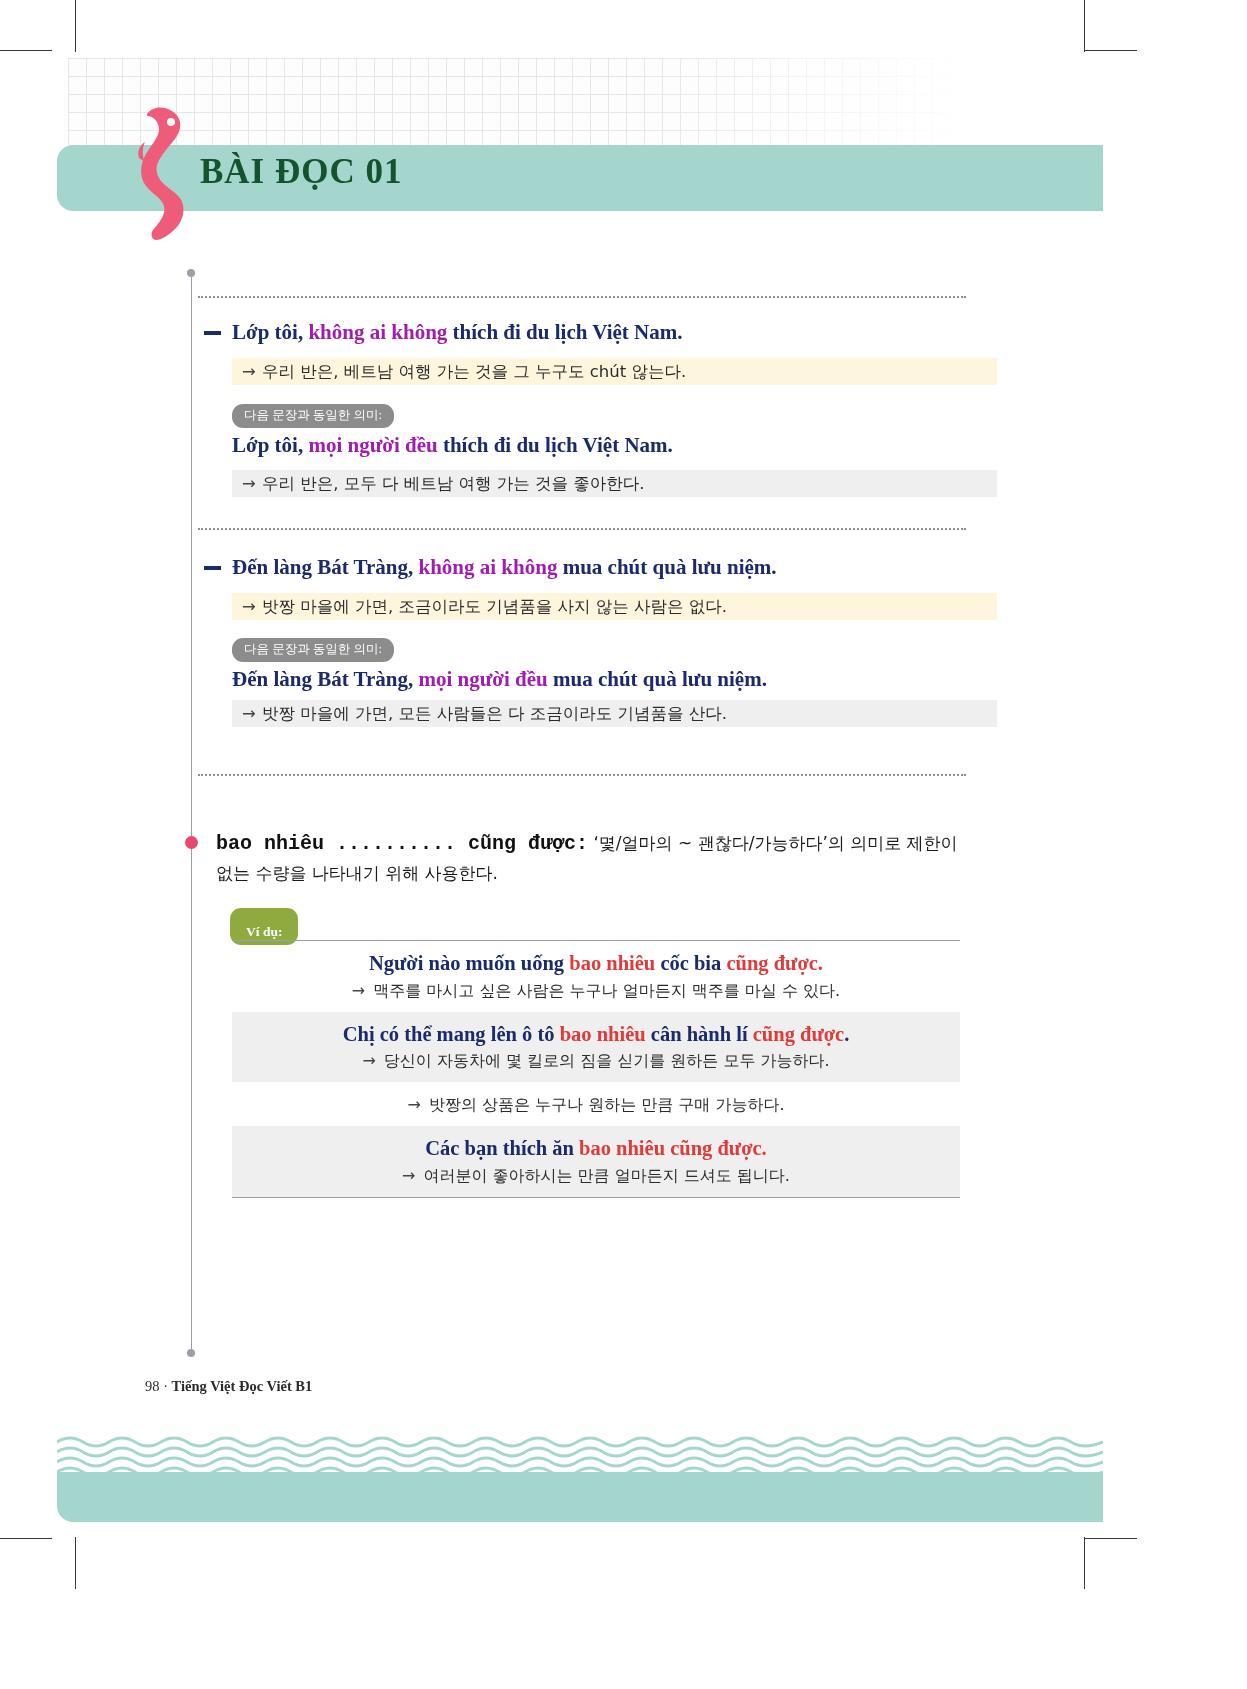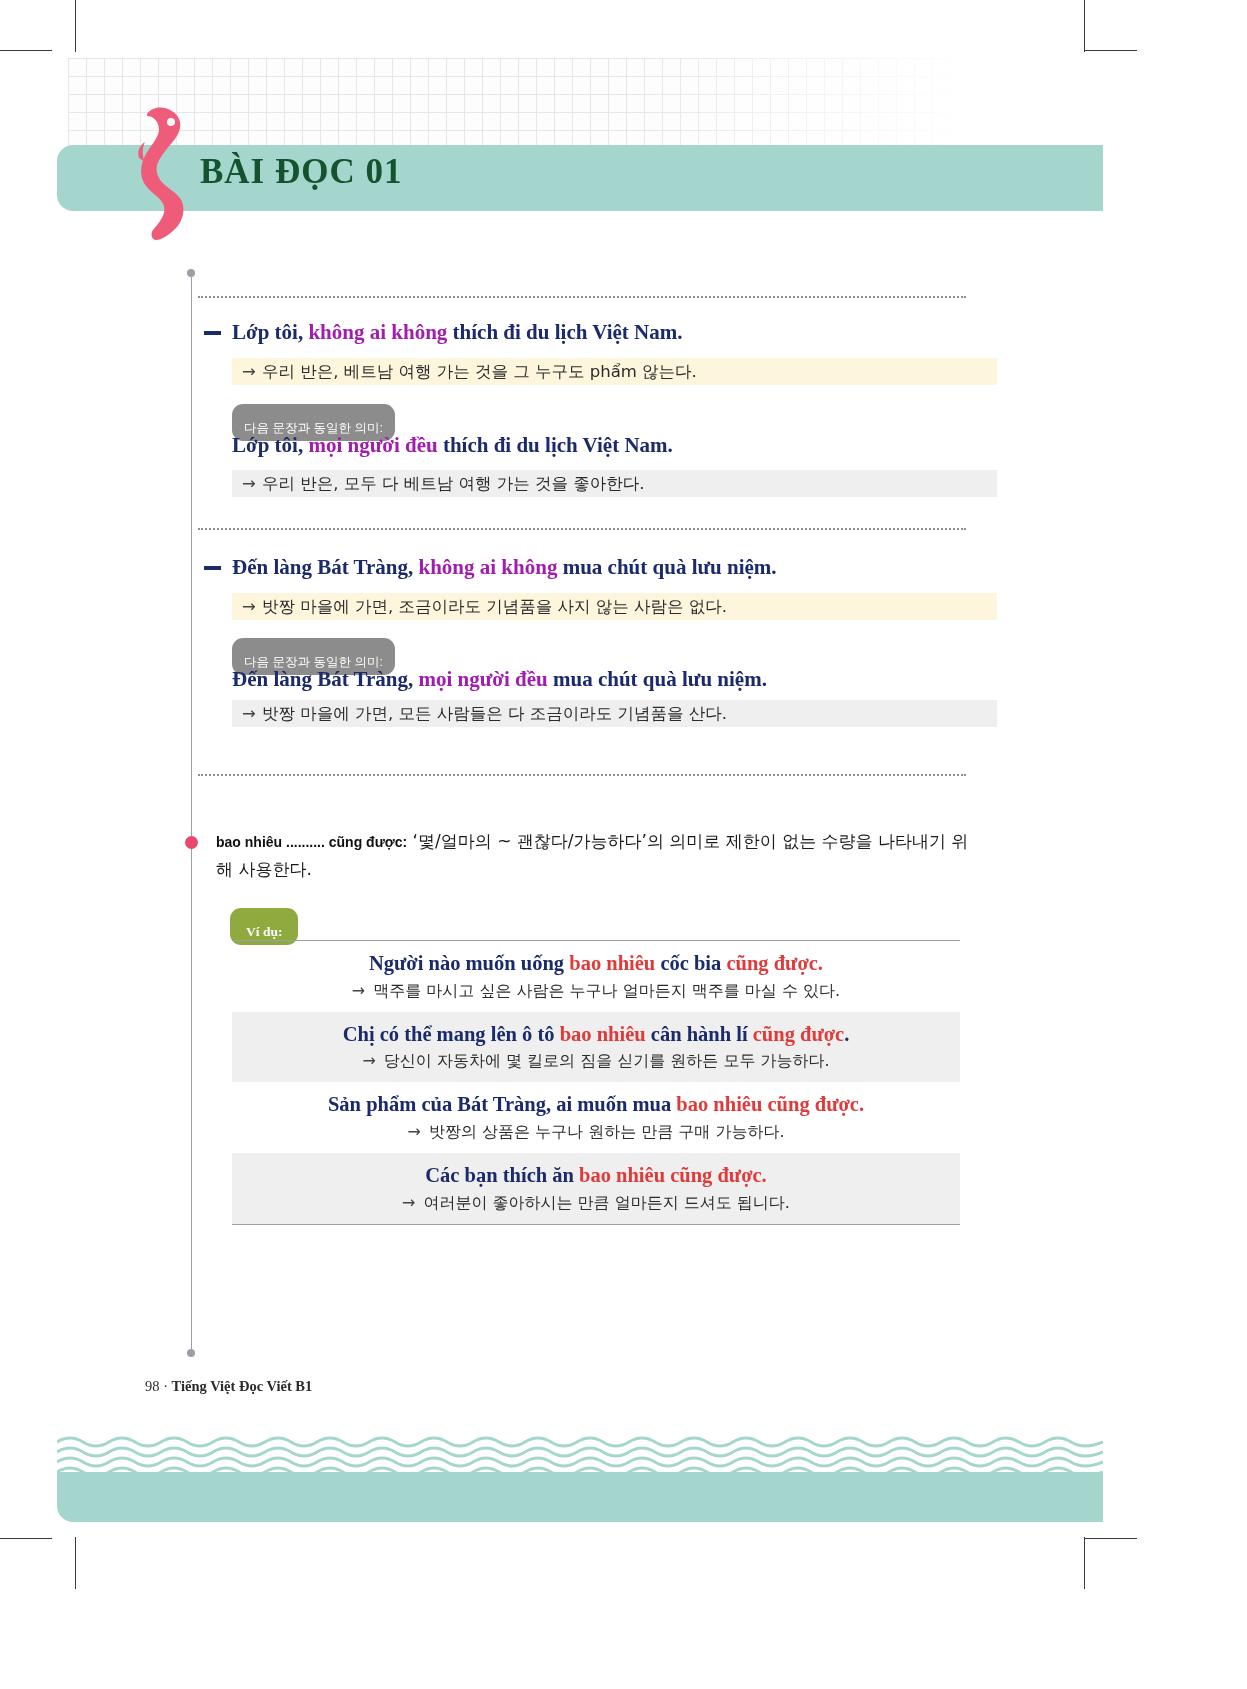--- a/index.html
+++ b/index.html
@@ -153,23 +153,23 @@
   .kr-band .arrow {
     position: absolute;
     left: 10px;
     color: #444;
   }
 
   .tag-gray {
     position: absolute;
     background: #8c8c8c;
     color: #ffffff;
-    font-family: Liberation Sans, sans-serif;
+    font-family: Liberation Serif, serif;
     font-size: 12.5px;
-    padding: 16px 12px 4px 12px;
+    padding: 3px 12px 4px 12px;
     border-radius: 11px;
     white-space: nowrap;
     text-align: right;
   }
   .tag-green {
     position: absolute;
     background: #8fab3f;
     color: #ffffff;
     font-family: "Liberation Serif", serif;
     font-weight: bold;
@@ -184,23 +184,23 @@
     position: absolute;
     left: 216px;
     top: 828px;
     width: 755px;
     font-family: "DejaVu Sans", sans-serif;
     font-size: 17px;
     line-height: 1.62;
     color: #1a1a1a;
   }
   .grammar .head {
-    font-family: Liberation Sans, sans-serif;
-    font-weight: bold;
-    font-size: 14px;
+    font-family: Liberation Mono, monospace;
+    font-weight: bold;
+    font-size: 20px;
     color: #111;
   }
 
   
   .ex-wrap {
     position: absolute;
     left: 232px;
     top: 940px;
     width: 728px;
   }
@@ -290,21 +290,21 @@
 <div class="dotted" style="top:296px;"></div>
 <div class="dotted" style="top:528px;"></div>
 <div class="dotted" style="top:774px;"></div>
 
 <div class="dash-mark" style="left:204px; top:331px;"></div>
 <div class="vn-sentence" style="left:232px; top:320px;">
   <span>Lớp tôi, </span><span class="hl">không ai không</span><span> thích đi du lịch Việt Nam.</span>
 </div>
 <div class="kr-band cream" style="left:232px; top:358px; width:735px;">
   <span class="arrow">→</span>
-  <span>우리 반은, 베트남 여행 가는 것을 그 누구도 phẩm 않는다.</span>
+  <span>우리 반은, 베트남 여행 가는 것을 그 누구도 chút 않는다.</span>
 </div>
 <div class="tag-gray" style="left:232px; top:404px;">다음 문장과 동일한 의미:</div>
 <div class="vn-sentence" style="left:232px; top:433px;">
   <span>Lớp tôi, </span><span class="hl">mọi người đều</span><span> thích đi du lịch Việt Nam.</span>
 </div>
 <div class="kr-band gray" style="left:232px; top:470px; width:735px;">
   <span class="arrow">→</span>
   <span>우리 반은, 모두 다  베트남 여행 가는 것을 좋아한다.</span>
 </div>
 
@@ -345,23 +345,20 @@
   <div class="ex-row shade">
     <div class="ex-vn">
       <span>Chị có thể mang lên ô tô </span><span class="hl">bao nhiêu</span><span> cân hành lí </span><span class="hl">cũng được</span><span>.</span>
     </div>
     <div class="ex-kr">
       <span class="arrow">→</span><span>당신이 자동차에 몇 킬로의 짐을 싣기를 원하든 모두 가능하다.</span>
     </div>
   </div>
 
   <div class="ex-row">
-    <div class="ex-vn">
-      <span>Sản phẩm của Bát Tràng, ai muốn mua </span><span class="hl">bao nhiêu cũng được.</span>
-    </div>
     <div class="ex-kr">
       <span class="arrow">→</span><span>밧짱의 상품은 누구나 원하는 만큼 구매 가능하다.</span>
     </div>
   </div>
 
   <div class="ex-row shade rule-bottom">
     <div class="ex-vn">
       <span>Các bạn thích ăn </span><span class="hl">bao nhiêu cũng được.</span>
     </div>
     <div class="ex-kr">

